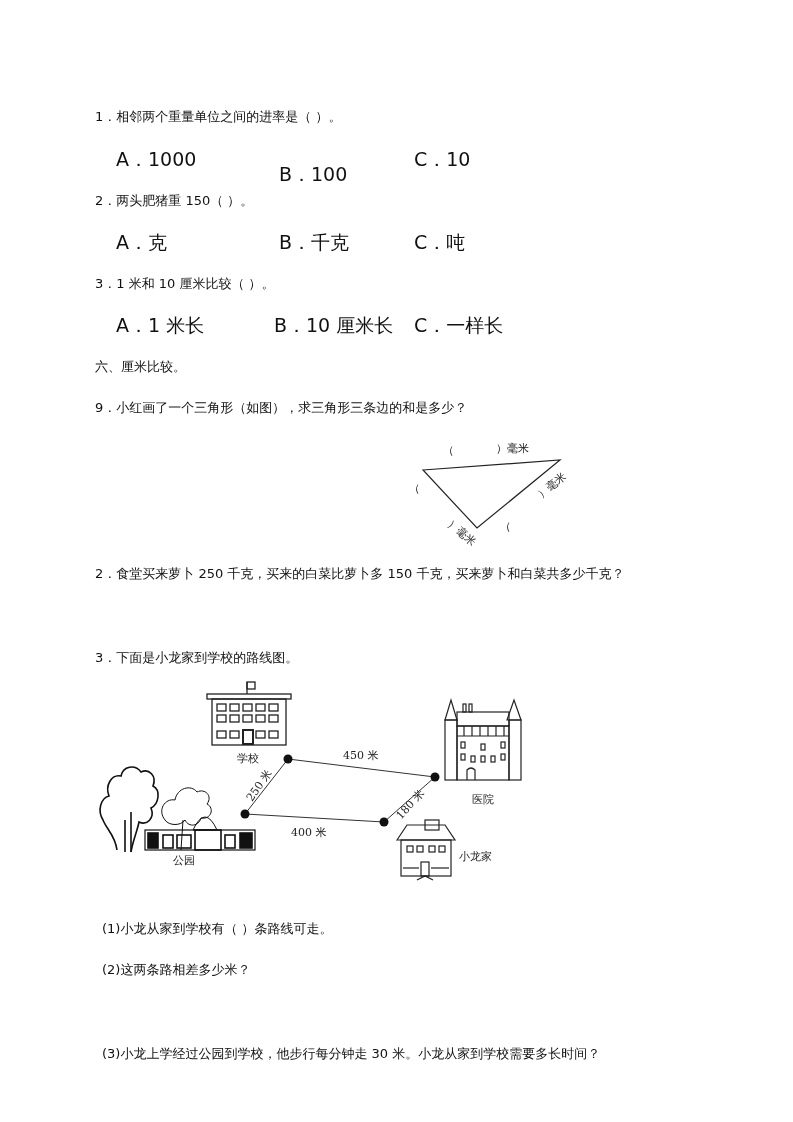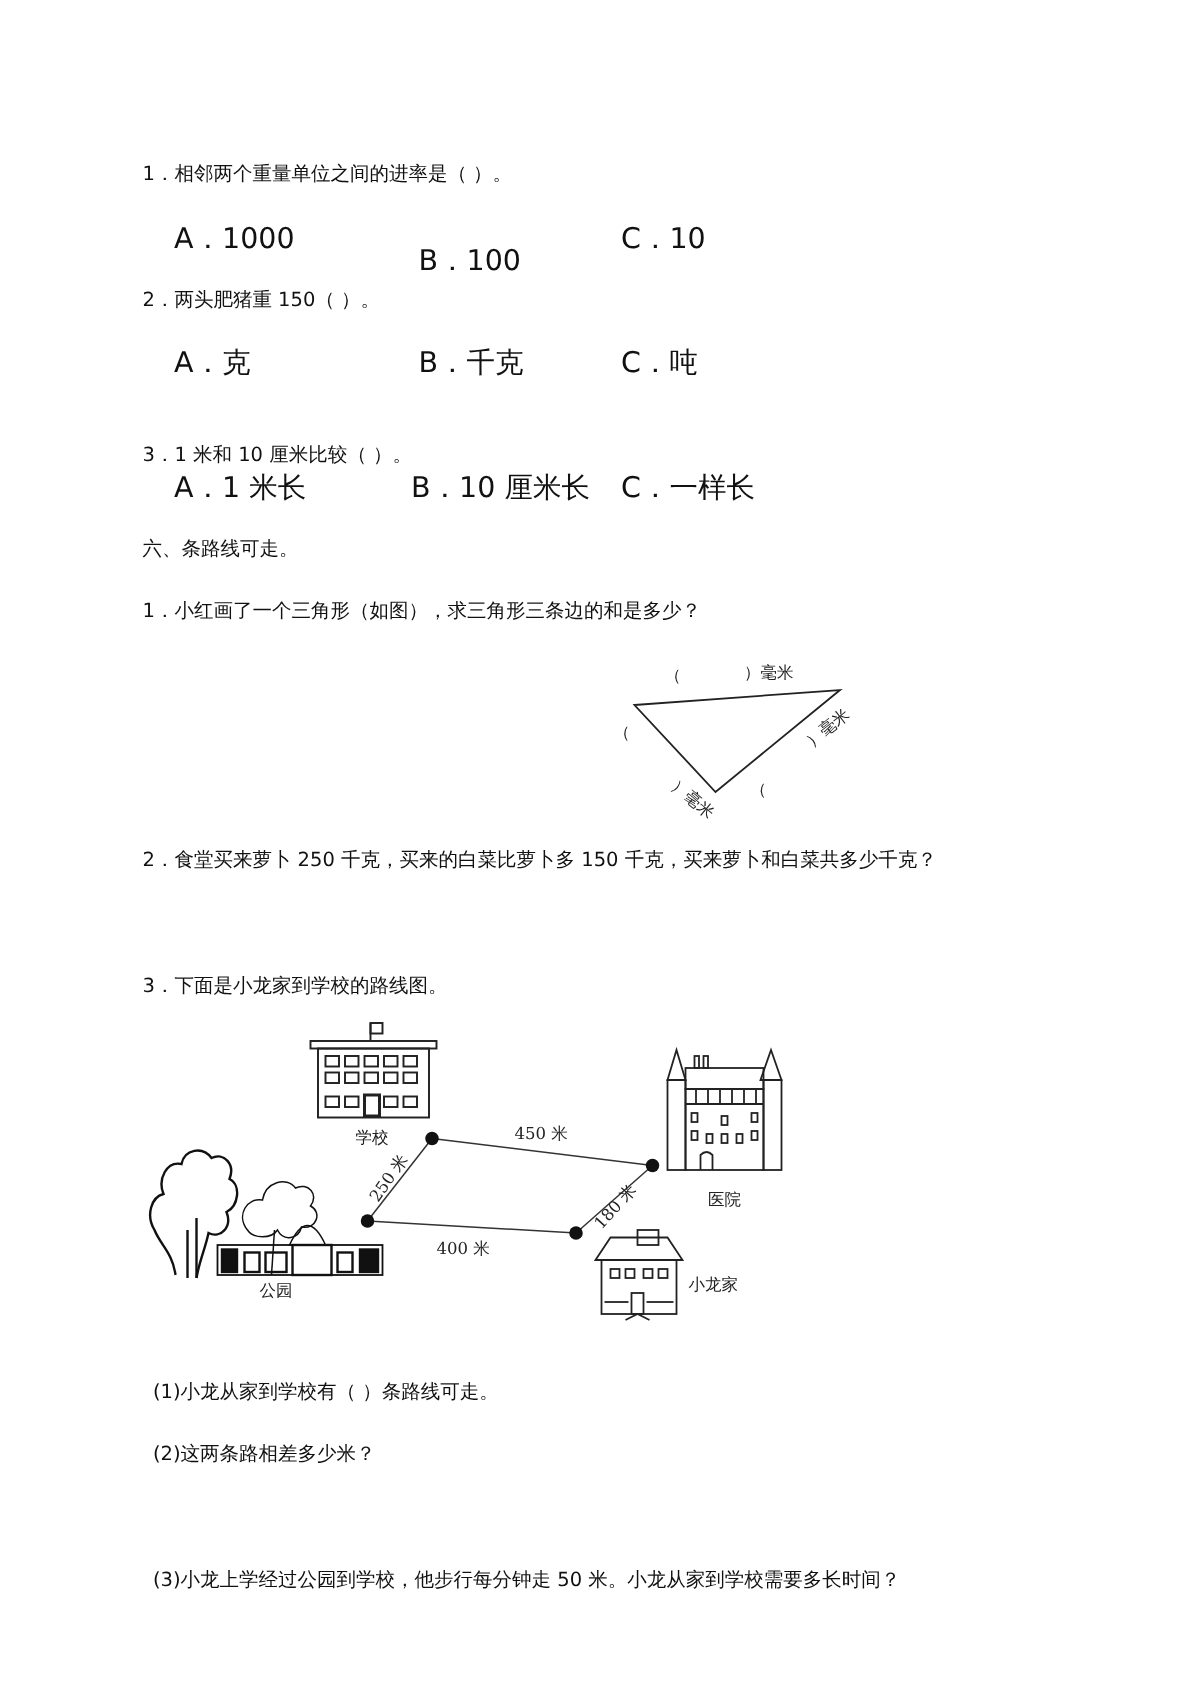--- a/index.html
+++ b/index.html
@@ -20,28 +20,28 @@
 <div class="line" style="left:95px;top:109px;text-align:center;">1．相邻两个重量单位之间的进率是（    ）。</div>
 <div class="opt" style="left:116px;top:151px;">A．1000</div>
 <div class="opt" style="left:279px;top:166px;">B．100</div>
 <div class="opt" style="left:414px;top:151px;">C．10</div>
 
 <div class="line" style="left:95px;top:193px;">2．两头肥猪重 150（    ）。</div>
 <div class="opt" style="left:116px;top:234px;">A．克</div>
 <div class="opt" style="left:279px;top:234px;">B．千克</div>
 <div class="opt" style="left:414px;top:234px;">C．吨</div>
 
-<div class="line" style="left:95px;top:276px;margin-top:20px;">3．1 米和 10 厘米比较（    ）。</div>
+<div class="line" style="left:95px;top:276px;">3．1 米和 10 厘米比较（    ）。</div>
 <div class="opt" style="left:116px;top:317px;">A．1 米长</div>
 <div class="opt" style="left:274px;top:317px;">B．10 厘米长</div>
 <div class="opt" style="left:414px;top:317px;">C．一样长</div>
 
-<div class="line" style="left:95px;top:359px;">六、条路线可走。</div>
+<div class="line" style="left:95px;top:359px;">六、厘米比较。</div>
 
-<div class="line" style="left:95px;top:400px;">1．小红画了一个三角形（如图），求三角形三条边的和是多少？</div>
+<div class="line" style="left:95px;top:400px;">9．小红画了一个三角形（如图），求三角形三条边的和是多少？</div>
 
 <svg style="left:395px;top:430px;" width="200" height="120" viewBox="0 0 200 120">
   <polygon points="28,40 165,30 82,98" fill="none" stroke="#222" stroke-width="1.2"></polygon>
 
   <text x="48" y="24" font-size="11">（</text>
   <text x="101" y="22" font-size="11">）毫米</text>
 
   <text x="14" y="62" font-size="11">（</text>
   <text x="52" y="95" font-size="11" transform="rotate(40 52 95)">）毫米</text>
 
@@ -149,13 +149,13 @@
   <circle cx="289" cy="142" r="4.5" fill="#111"></circle>
 
   <text x="157" y="122" font-size="11" transform="rotate(-55 157 122)">250 米</text>
   <text x="248" y="79" font-size="11">450 米</text>
   <text x="306" y="140" font-size="11" transform="rotate(-48 306 140)">180 米</text>
   <text x="196" y="156" font-size="11">400 米</text>
 </svg>
 
 <div class="line" style="left:102px;top:921px;">(1)小龙从家到学校有（    ）条路线可走。</div>
 <div class="line" style="left:102px;top:962px;text-align:right;">(2)这两条路相差多少米？</div>
-<div class="line" style="left:102px;top:1046px;">(3)小龙上学经过公园到学校，他步行每分钟走 50 米。小龙从家到学校需要多长时间？</div>
+<div class="line" style="left:102px;top:1046px;">(3)小龙上学经过公园到学校，他步行每分钟走 30 米。小龙从家到学校需要多长时间？</div>
 
 </body></html>

